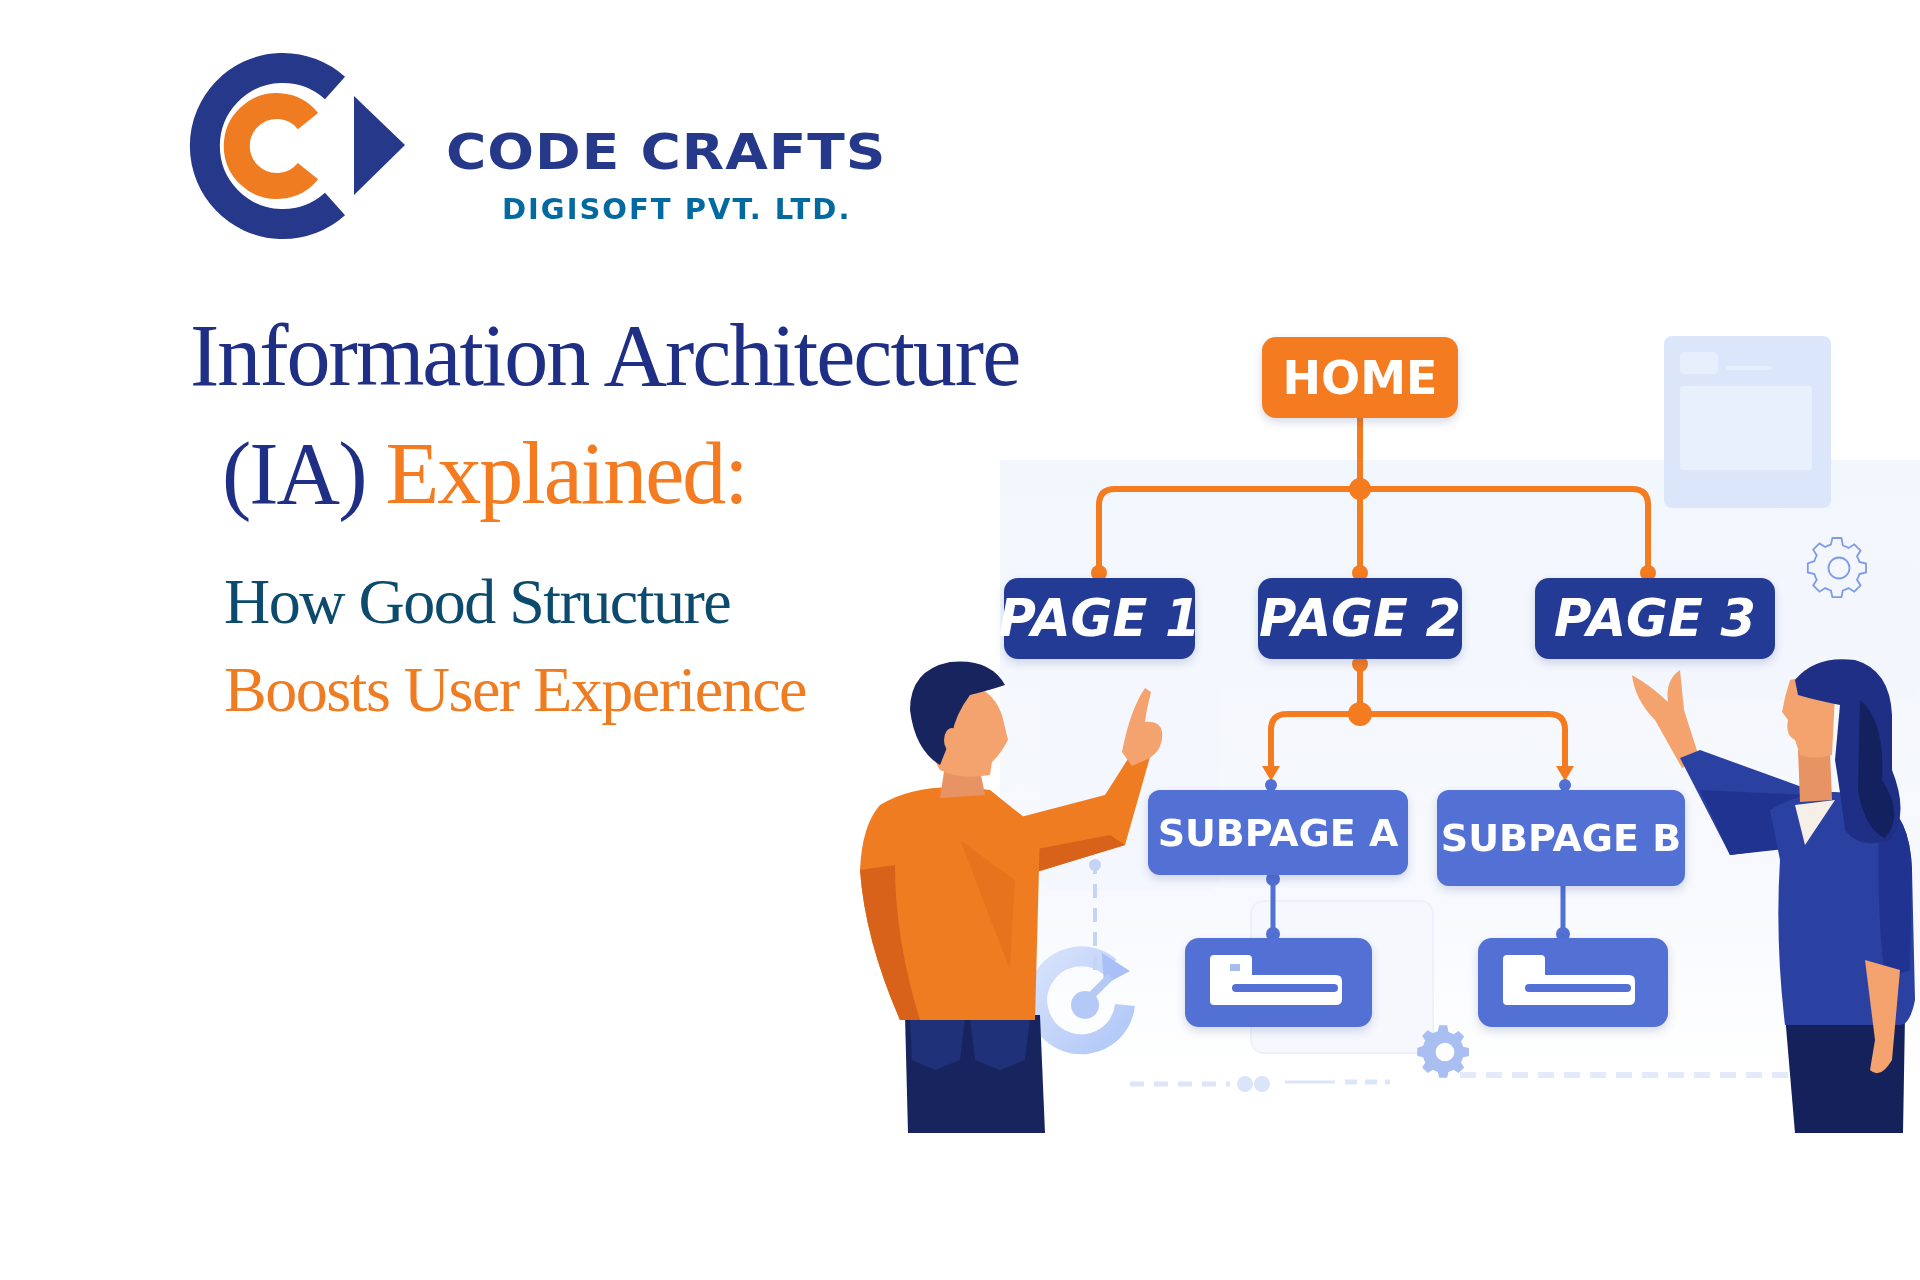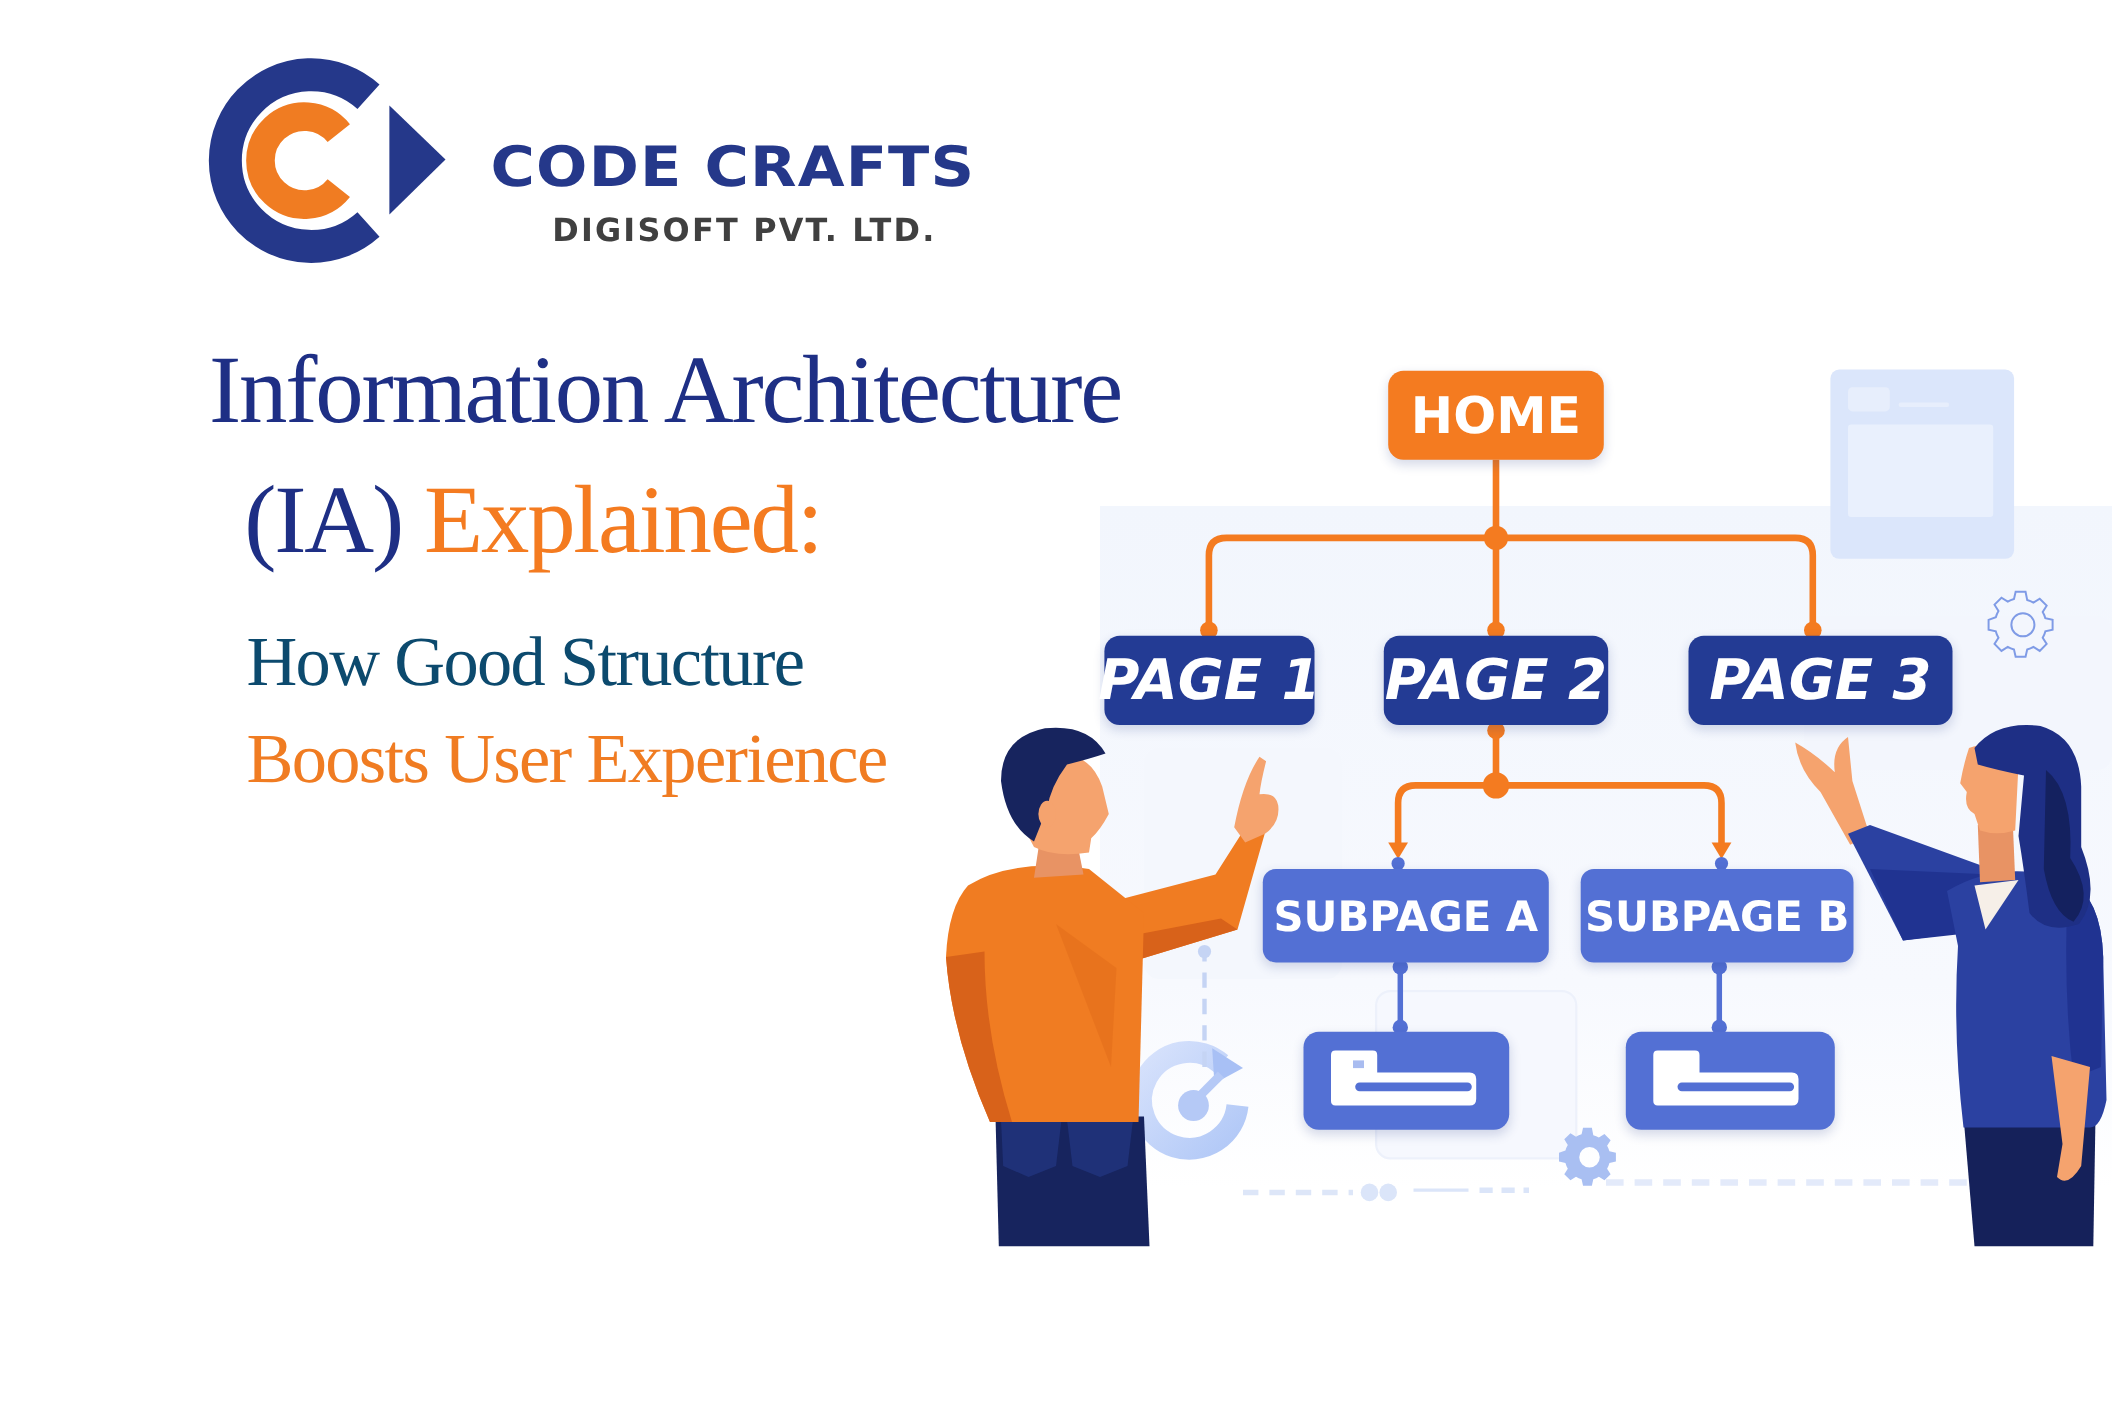--- a/index.html
+++ b/index.html
@@ -64,21 +64,21 @@
 <svg style="left:188px;top:55px;" width="225" height="182" viewBox="0 0 225 182">
 
   <path d="M147 33 A78 78 0 1 0 147 149" fill="none" stroke="#25388a" stroke-width="30"></path>
 
   <path d="M120 66 A40 40 0 1 0 120 116" fill="none" stroke="#f07c22" stroke-width="26"></path>
 
   <polygon points="166,41 217,90 166,140" fill="#25388a"></polygon>
 </svg>
 
 <div class="logo-text" style="left:446px;top:122px;font-size:55px;line-height:60px;color:#25388a;transform:scaleY(0.92);">CODE CRAFTS</div>
-<div class="logo-text" style="left:502px;top:192px;font-size:29px;line-height:34px;color:#404040;letter-spacing:2px;">DIGISOFT PVT. LTD.</div>
+<div class="logo-text" style="left:502px;top:192px;font-size:29px;line-height:34px;color:#0369a1;letter-spacing:2px;">DIGISOFT PVT. LTD.</div>
 
 <div class="title" style="left:164px;top:306px;font-size:88px;line-height:100px;color:#1e2f85;">Information Architecture</div>
 <div class="title" style="left:196px;top:424px;font-size:88px;line-height:100px;">
   <span style="color:#1e2f85;">(IA)</span>
   <span style="color:#f47b20;">Explained:</span>
 </div>
 <div class="title" style="left:198px;top:564px;font-size:64px;line-height:76px;color:#0c4a6e;letter-spacing:-1.5px;">How Good Structure</div>
 <div class="title" style="left:198px;top:652px;font-size:64px;line-height:76px;color:#f07c22;letter-spacing:-1.5px;">Boosts User Experience</div>
 
 <svg style="left:0;top:0;" width="1920" height="1280">
@@ -108,21 +108,21 @@
     <circle cx="1563" cy="934" r="7" fill="#5370d4"></circle>
 </svg>
 
 <div class="node home" style="left:1262px;top:337px;width:196px;height:81px;">HOME</div>
 
 <div class="node page" style="left:1004px;top:578px;width:191px;height:81px;">PAGE 1</div>
 <div class="node page" style="left:1258px;top:578px;width:204px;height:81px;">PAGE 2</div>
 <div class="node page" style="left:1535px;top:578px;width:240px;height:81px;">PAGE 3</div>
 
 <div class="node sub" style="left:1148px;top:790px;width:260px;height:85px;text-align:right;">SUBPAGE A</div>
-<div class="node sub" style="left:1437px;top:790px;width:248px;height:85px;">SUBPAGE B</div>
+<div class="node sub" style="left:1437px;top:790px;width:248px;height:96px;">SUBPAGE B</div>
 
 <div class="node doc" style="left:1185px;top:938px;width:187px;height:89px;">
   <svg style="left:25px;top:17px;" width="135" height="50" viewBox="0 0 135 50">
     <path d="M0 4 Q0 0 4 0 L38 0 Q42 0 42 4 L42 20 L126 20 Q132 20 132 26 L132 44 Q132 50 126 50 L4 50 Q0 50 0 46 Z" fill="#ffffff"></path>
     <rect x="22" y="29" width="106" height="8" rx="4" fill="#5370d4"></rect>
     <rect x="20" y="9" width="10" height="7" fill="#a9bcf0"></rect>
   </svg>
 </div>
 <div class="node doc" style="left:1478px;top:938px;width:190px;height:89px;">
   <svg style="left:25px;top:17px;" width="135" height="50" viewBox="0 0 135 50">

